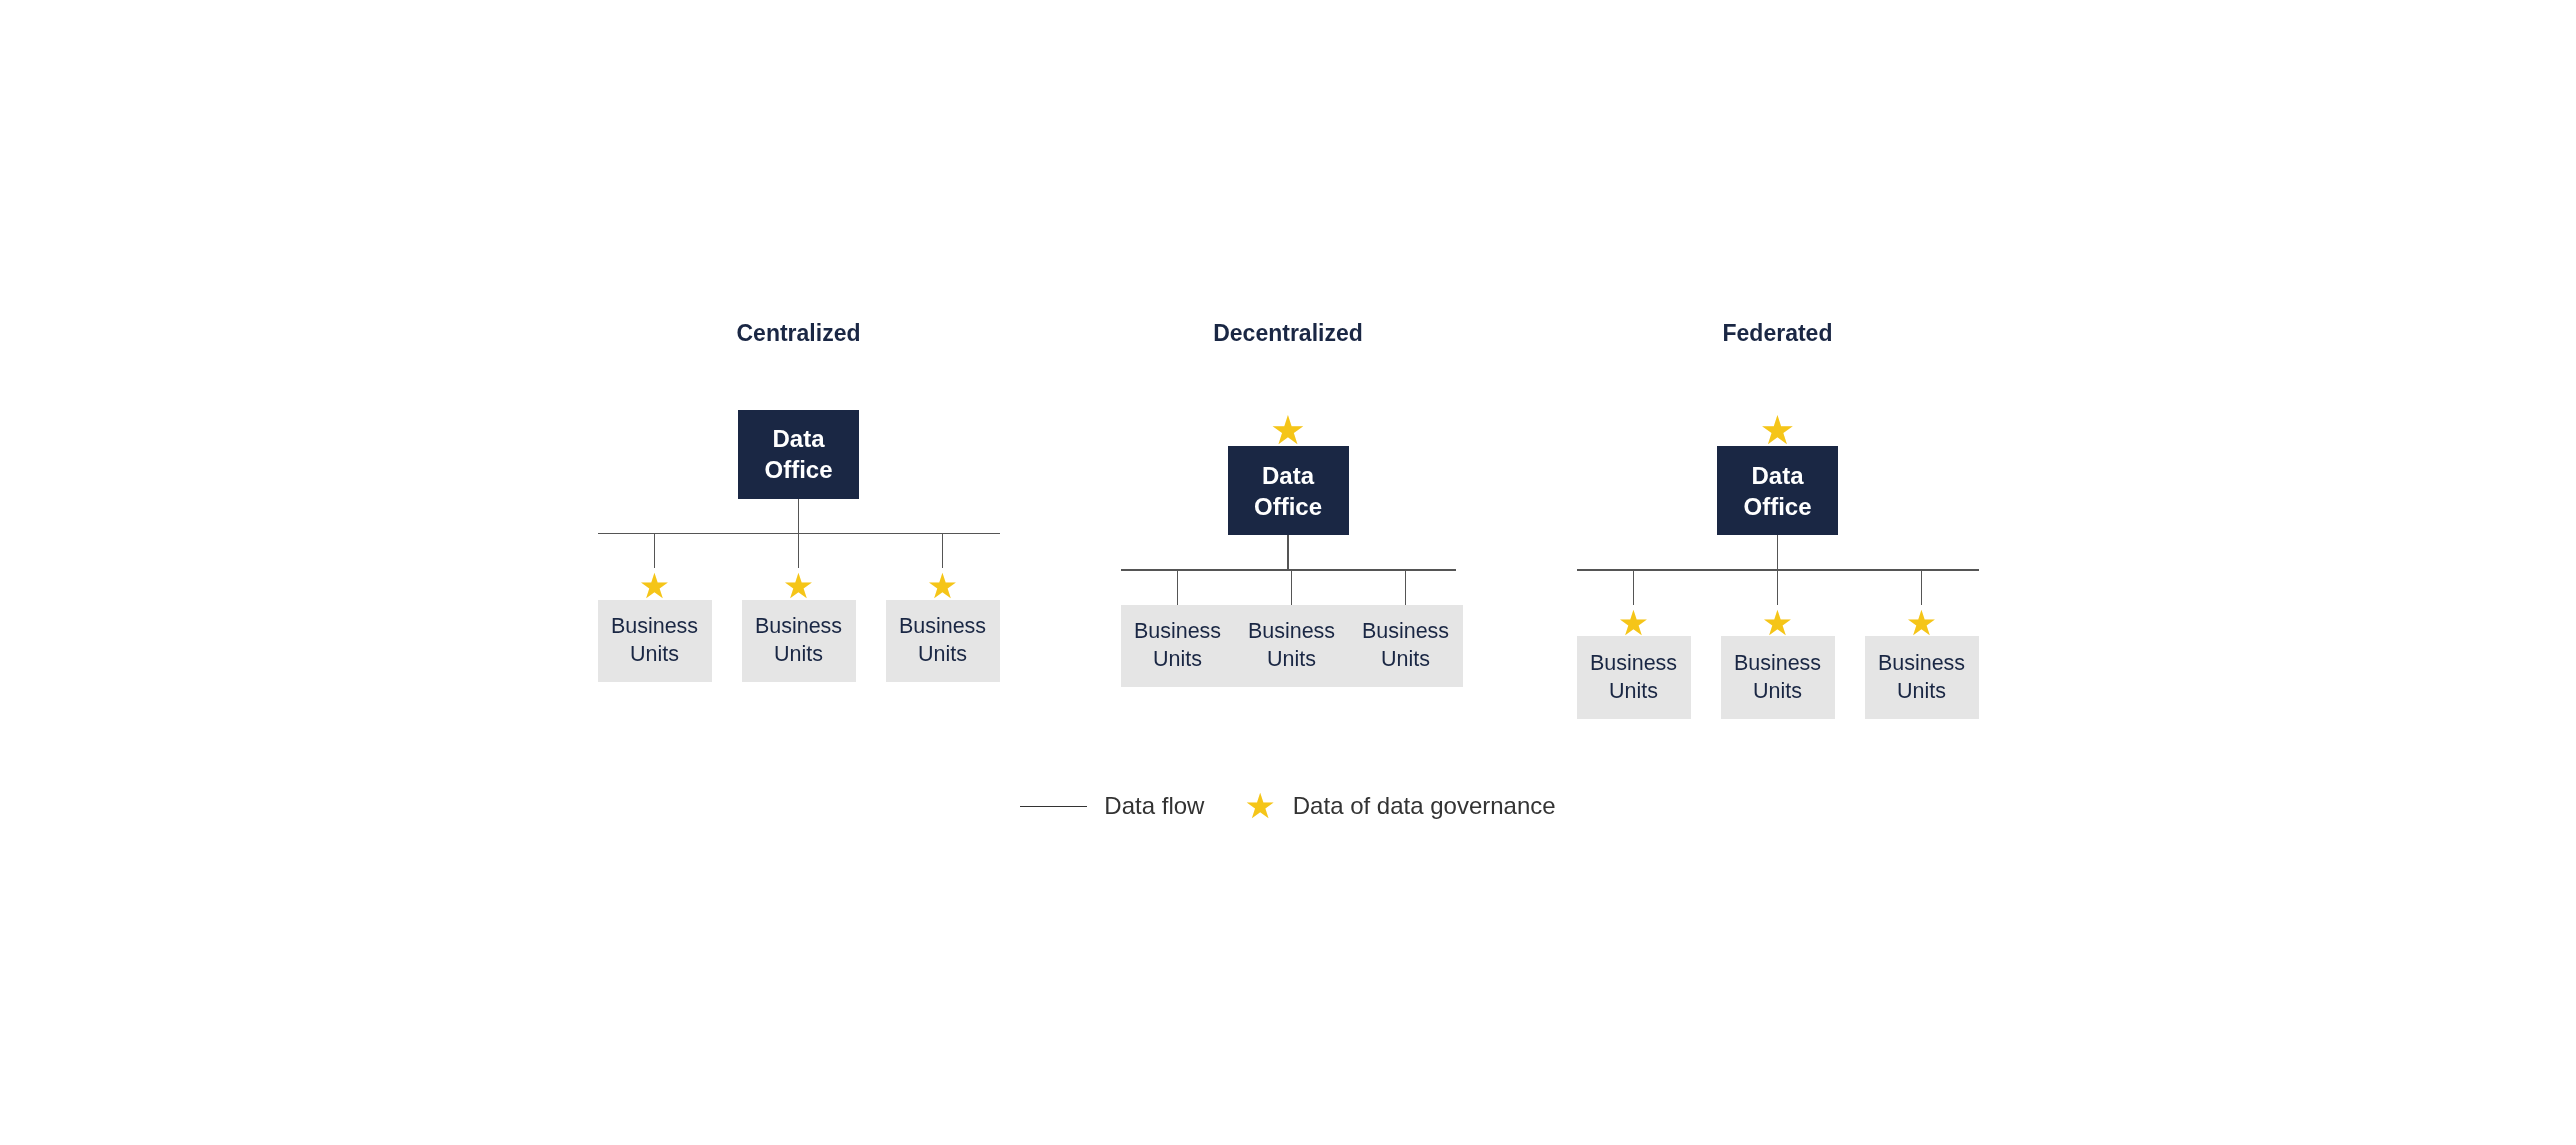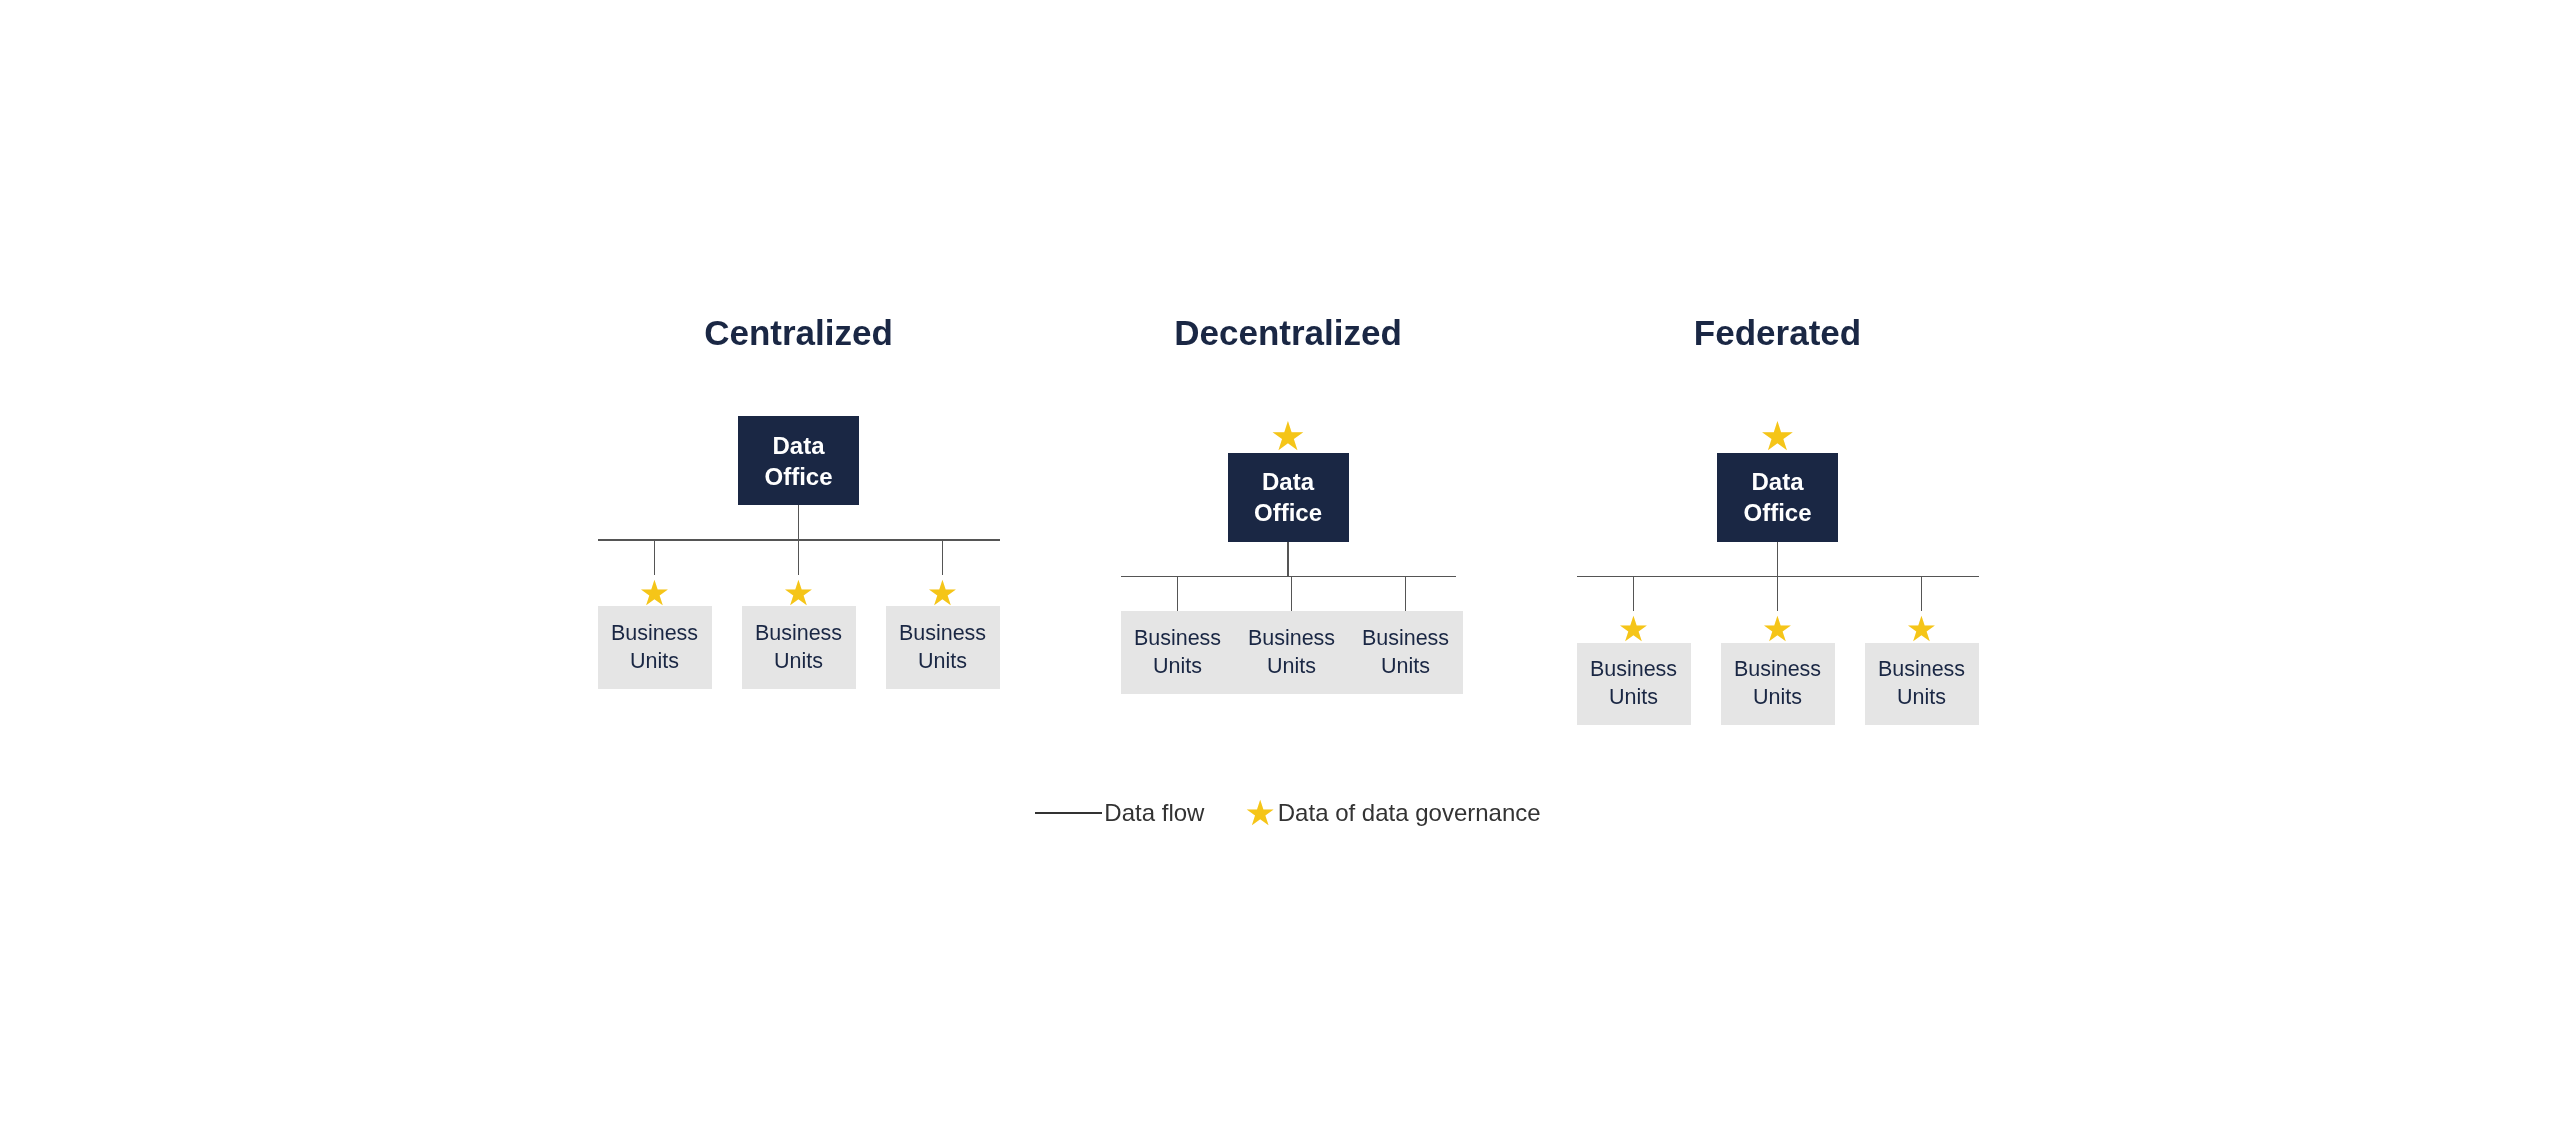--- a/index.html
+++ b/index.html
@@ -32,21 +32,21 @@
     }
 
     .diagram-section {
       display: flex;
       flex-direction: column;
       align-items: center;
       gap: 0;
     }
 
     .diagram-title {
-      font-size: 35px;
+      font-size: 23px;
       font-weight: 900;
       color: #1a2744;
       margin-bottom: 27px;
       text-align: center;
     }
 
     .tree-container {
       display: flex;
       flex-direction: column;
       align-items: center;
@@ -131,21 +131,21 @@
       flex-direction: row;
       align-items: center;
       gap: 40px;
       margin-top: 13.4px;
     }
 
     .legend-item {
       display: flex;
       flex-direction: row;
       align-items: center;
-      gap: 2px;
+      gap: 17px;
     }
 
     .legend-line {
       width: 67px;
       height: 1.3px;
       background: #333;
     }
 
     .legend-text {
       font-size: 24px;

